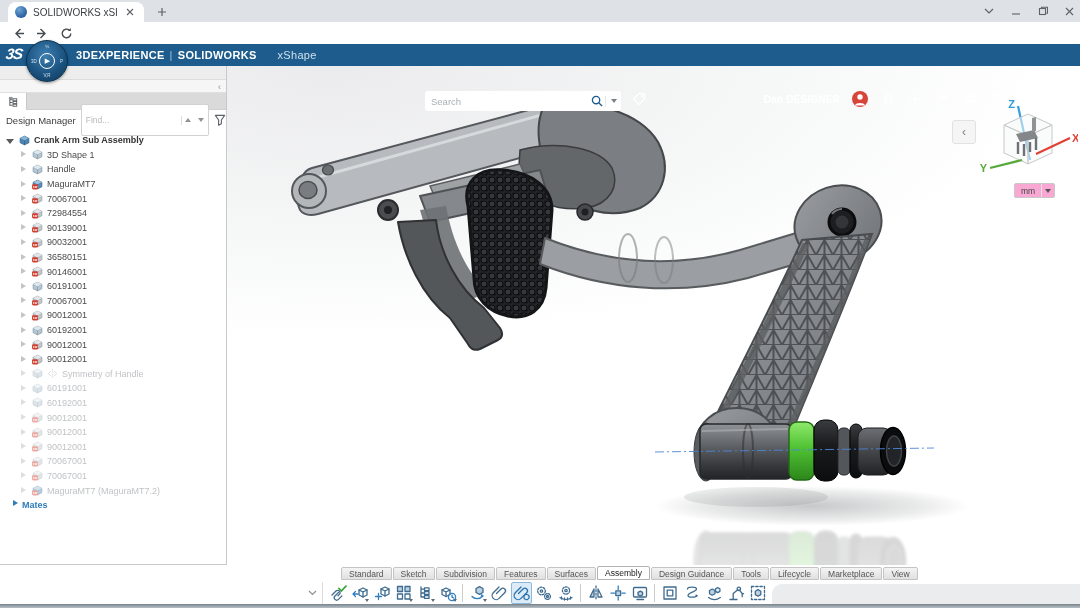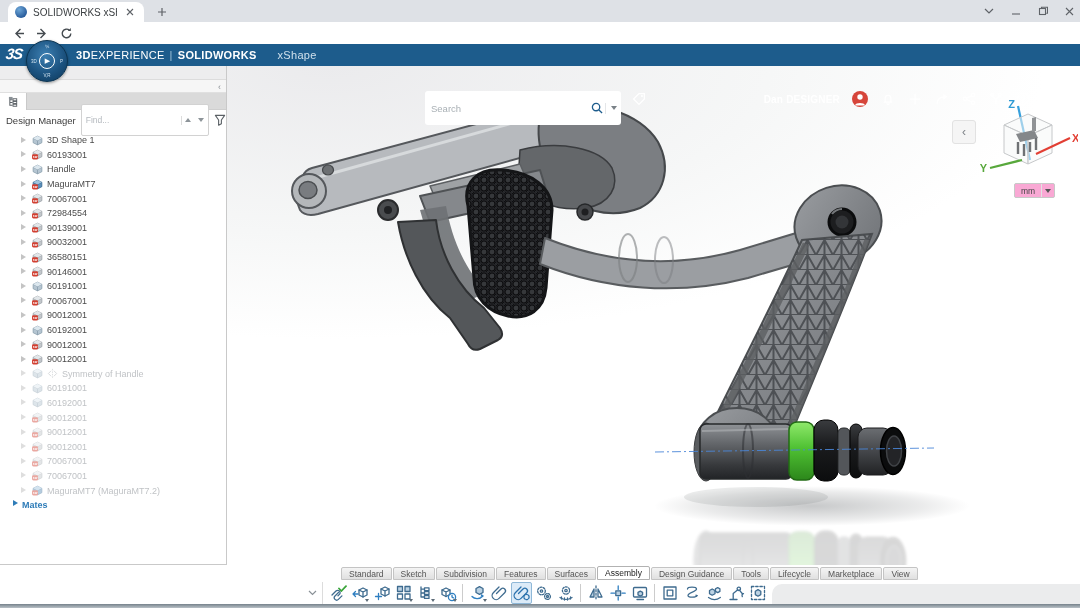--- a/index.html
+++ b/index.html
@@ -38,24 +38,24 @@
     border:1.4px solid #fff;border-radius:50%;display:flex;align-items:center;justify-content:center;
     color:#fff;font-size:7px;padding-left:1px;}
   .cq{position:absolute;font-size:4.5px;color:#cfe2ef;}
   .cq.n{left:50%;top:3px;transform:translateX(-50%);}
   .cq.w{left:4px;top:50%;transform:translateY(-50%);}
   .cq.e{right:4px;top:50%;transform:translateY(-50%);}
   .cq.s{left:50%;bottom:3px;transform:translateX(-50%);}
   .appbar-title{position:absolute;left:76px;top:0;height:22px;display:flex;align-items:center;
     font-size:11px;letter-spacing:.3px;white-space:nowrap;}
   .appbar-title .b{font-weight:bold;}
-  .appbar-title .lt{font-weight:normal;}
+  .appbar-title .lt{font-weight:bold;}
   .appbar-title .sep{margin:0 5px;color:#9dc0d8;}
   .appbar-title .mod{margin-left:21px;color:#cfe0ec;}
-  .searchwrap{position:absolute;left:425px;top:47px;width:196px;height:34px;background:#fff;
+  .searchwrap{position:absolute;left:425px;top:47px;width:196px;height:20px;background:#fff;
     border-radius:3px;display:flex;align-items:center;z-index:5;}
   .searchwrap input{flex:1;border:none;outline:none;background:transparent;font-size:9.5px;
     padding:0 6px;color:#333;font-family:"Liberation Sans",sans-serif;}
   .searchwrap input::placeholder{color:#a9b0b5;}
   .search-mag{width:16px;display:flex;align-items:center;justify-content:center;}
   .search-caret{width:16px;display:flex;align-items:center;justify-content:center;border-left:1px solid #e4e6e8;height:11px;}
   .tri-dn{width:0;height:0;border-left:3.5px solid transparent;border-right:3.5px solid transparent;border-top:4px solid #7a8288;}
   .tagbtn{position:absolute;left:630px;top:46px;width:18px;height:18px;display:flex;align-items:center;justify-content:center;z-index:5;}
   .userarea{position:absolute;right:10px;top:44px;height:22px;display:flex;align-items:center;gap:12px;z-index:5;}
   .username{font-size:10px;font-weight:bold;color:#fff;letter-spacing:.2px;}
@@ -473,44 +473,43 @@
             <span class="ch-dn"></span>
           </span>
       </span>
       <span class="funnel">
         <svg width="12" height="12" viewBox="0 0 13 13">
             <path d="M1.5 1.5h10L8 6.5v4L5 12.2V6.5Z" fill="none" stroke="#5b6166" stroke-width="1.2" stroke-linejoin="round"></path>
           </svg>
       </span>
     </div>
     <div class="tree">
+        <div class="trow lvl0">
+          <span class="arrow expanded"></span>
+          <span class="ticon">
+            <svg width="11" height="11" viewBox="0 0 12 12">
+    <path d="M6 1.2 10.8 3.6v4.8L6 10.8 1.2 8.4V3.6Z" fill="#4d86b4" stroke="#2a5a84" stroke-width=".7" stroke-linejoin="round"></path>
+    <path d="M1.2 3.6 6 6l4.8-2.4M6 6v4.8" fill="none" stroke="#2a5a84" stroke-width=".7"></path>
+    <path d="M6 1.2 10.8 3.6 6 6 1.2 3.6Z" fill="#85b6d8"></path>
+
+  </svg>
+          </span>
+          <span class="tlabel">Crank Arm Sub Assembly</span>
+        </div>
         <div class="trow lvl1">
           <span class="arrow collapsed"></span>
           <span class="ticon">
             <svg width="11" height="11" viewBox="0 0 12 12">
     <path d="M6 1.2 10.8 3.6v4.8L6 10.8 1.2 8.4V3.6Z" fill="#b6c6d2" stroke="#7d93a3" stroke-width=".7" stroke-linejoin="round"></path>
     <path d="M1.2 3.6 6 6l4.8-2.4M6 6v4.8" fill="none" stroke="#7d93a3" stroke-width=".7"></path>
     <path d="M6 1.2 10.8 3.6 6 6 1.2 3.6Z" fill="#dce7ee"></path>
 
   </svg>
           </span>
           <span class="tlabel">3D Shape 1</span>
-        </div>
-        <div class="trow lvl1">
-          <span class="arrow collapsed"></span>
-          <span class="ticon">
-            <svg width="11" height="11" viewBox="0 0 12 12">
-    <path d="M6 1.2 10.8 3.6v4.8L6 10.8 1.2 8.4V3.6Z" fill="#c3c8cc" stroke="#8f969c" stroke-width=".7" stroke-linejoin="round"></path>
-    <path d="M1.2 3.6 6 6l4.8-2.4M6 6v4.8" fill="none" stroke="#8f969c" stroke-width=".7"></path>
-    <path d="M6 1.2 10.8 3.6 6 6 1.2 3.6Z" fill="#e2e6e9"></path>
-    <rect x="0" y="5.8" width="6.6" height="5.6" rx="1.5" fill="#d23f31"></rect>
-              <text x="3.3" y="10.2" font-size="3.6" font-weight="bold" fill="#fff" text-anchor="middle" font-family="Liberation Sans, sans-serif">sw</text>
-  </svg>
-          </span>
-          <span class="tlabel">60193001</span>
         </div>
         <div class="trow lvl1">
           <span class="arrow collapsed"></span>
           <span class="ticon">
             <svg width="11" height="11" viewBox="0 0 12 12">
     <path d="M6 1.2 10.8 3.6v4.8L6 10.8 1.2 8.4V3.6Z" fill="#b6c6d2" stroke="#7d93a3" stroke-width=".7" stroke-linejoin="round"></path>
     <path d="M1.2 3.6 6 6l4.8-2.4M6 6v4.8" fill="none" stroke="#7d93a3" stroke-width=".7"></path>
     <path d="M6 1.2 10.8 3.6 6 6 1.2 3.6Z" fill="#dce7ee"></path>
 
   </svg>

